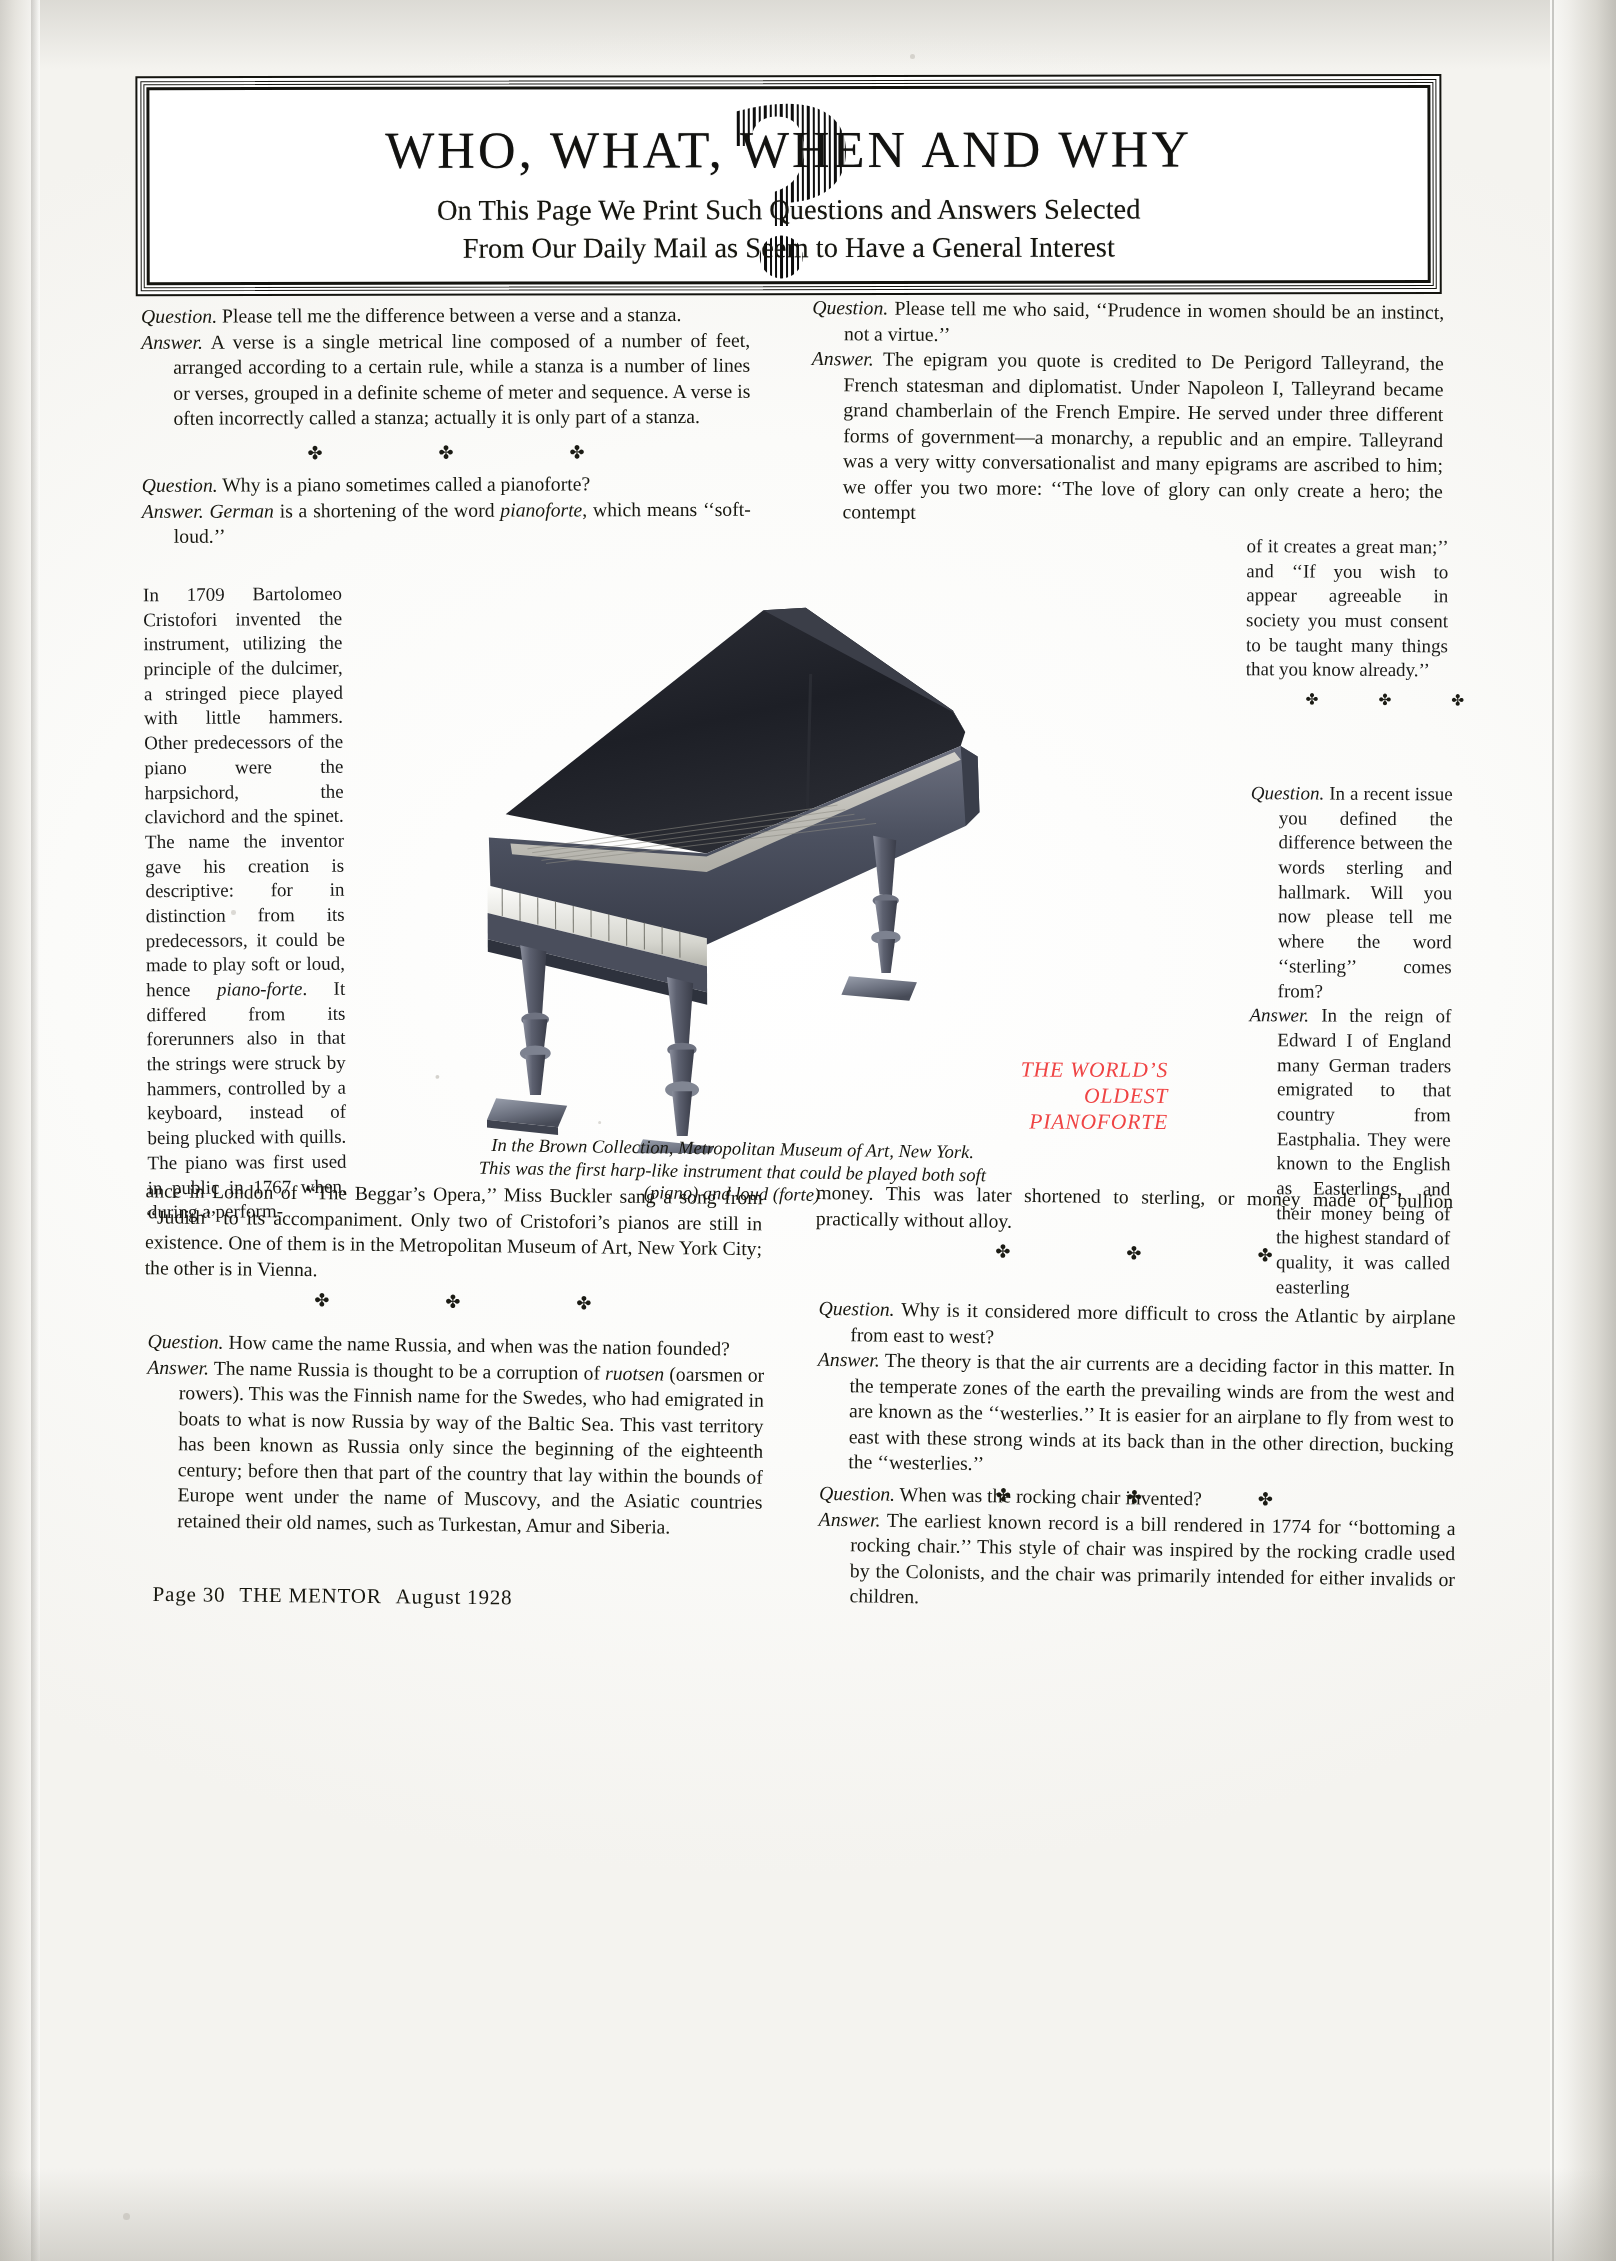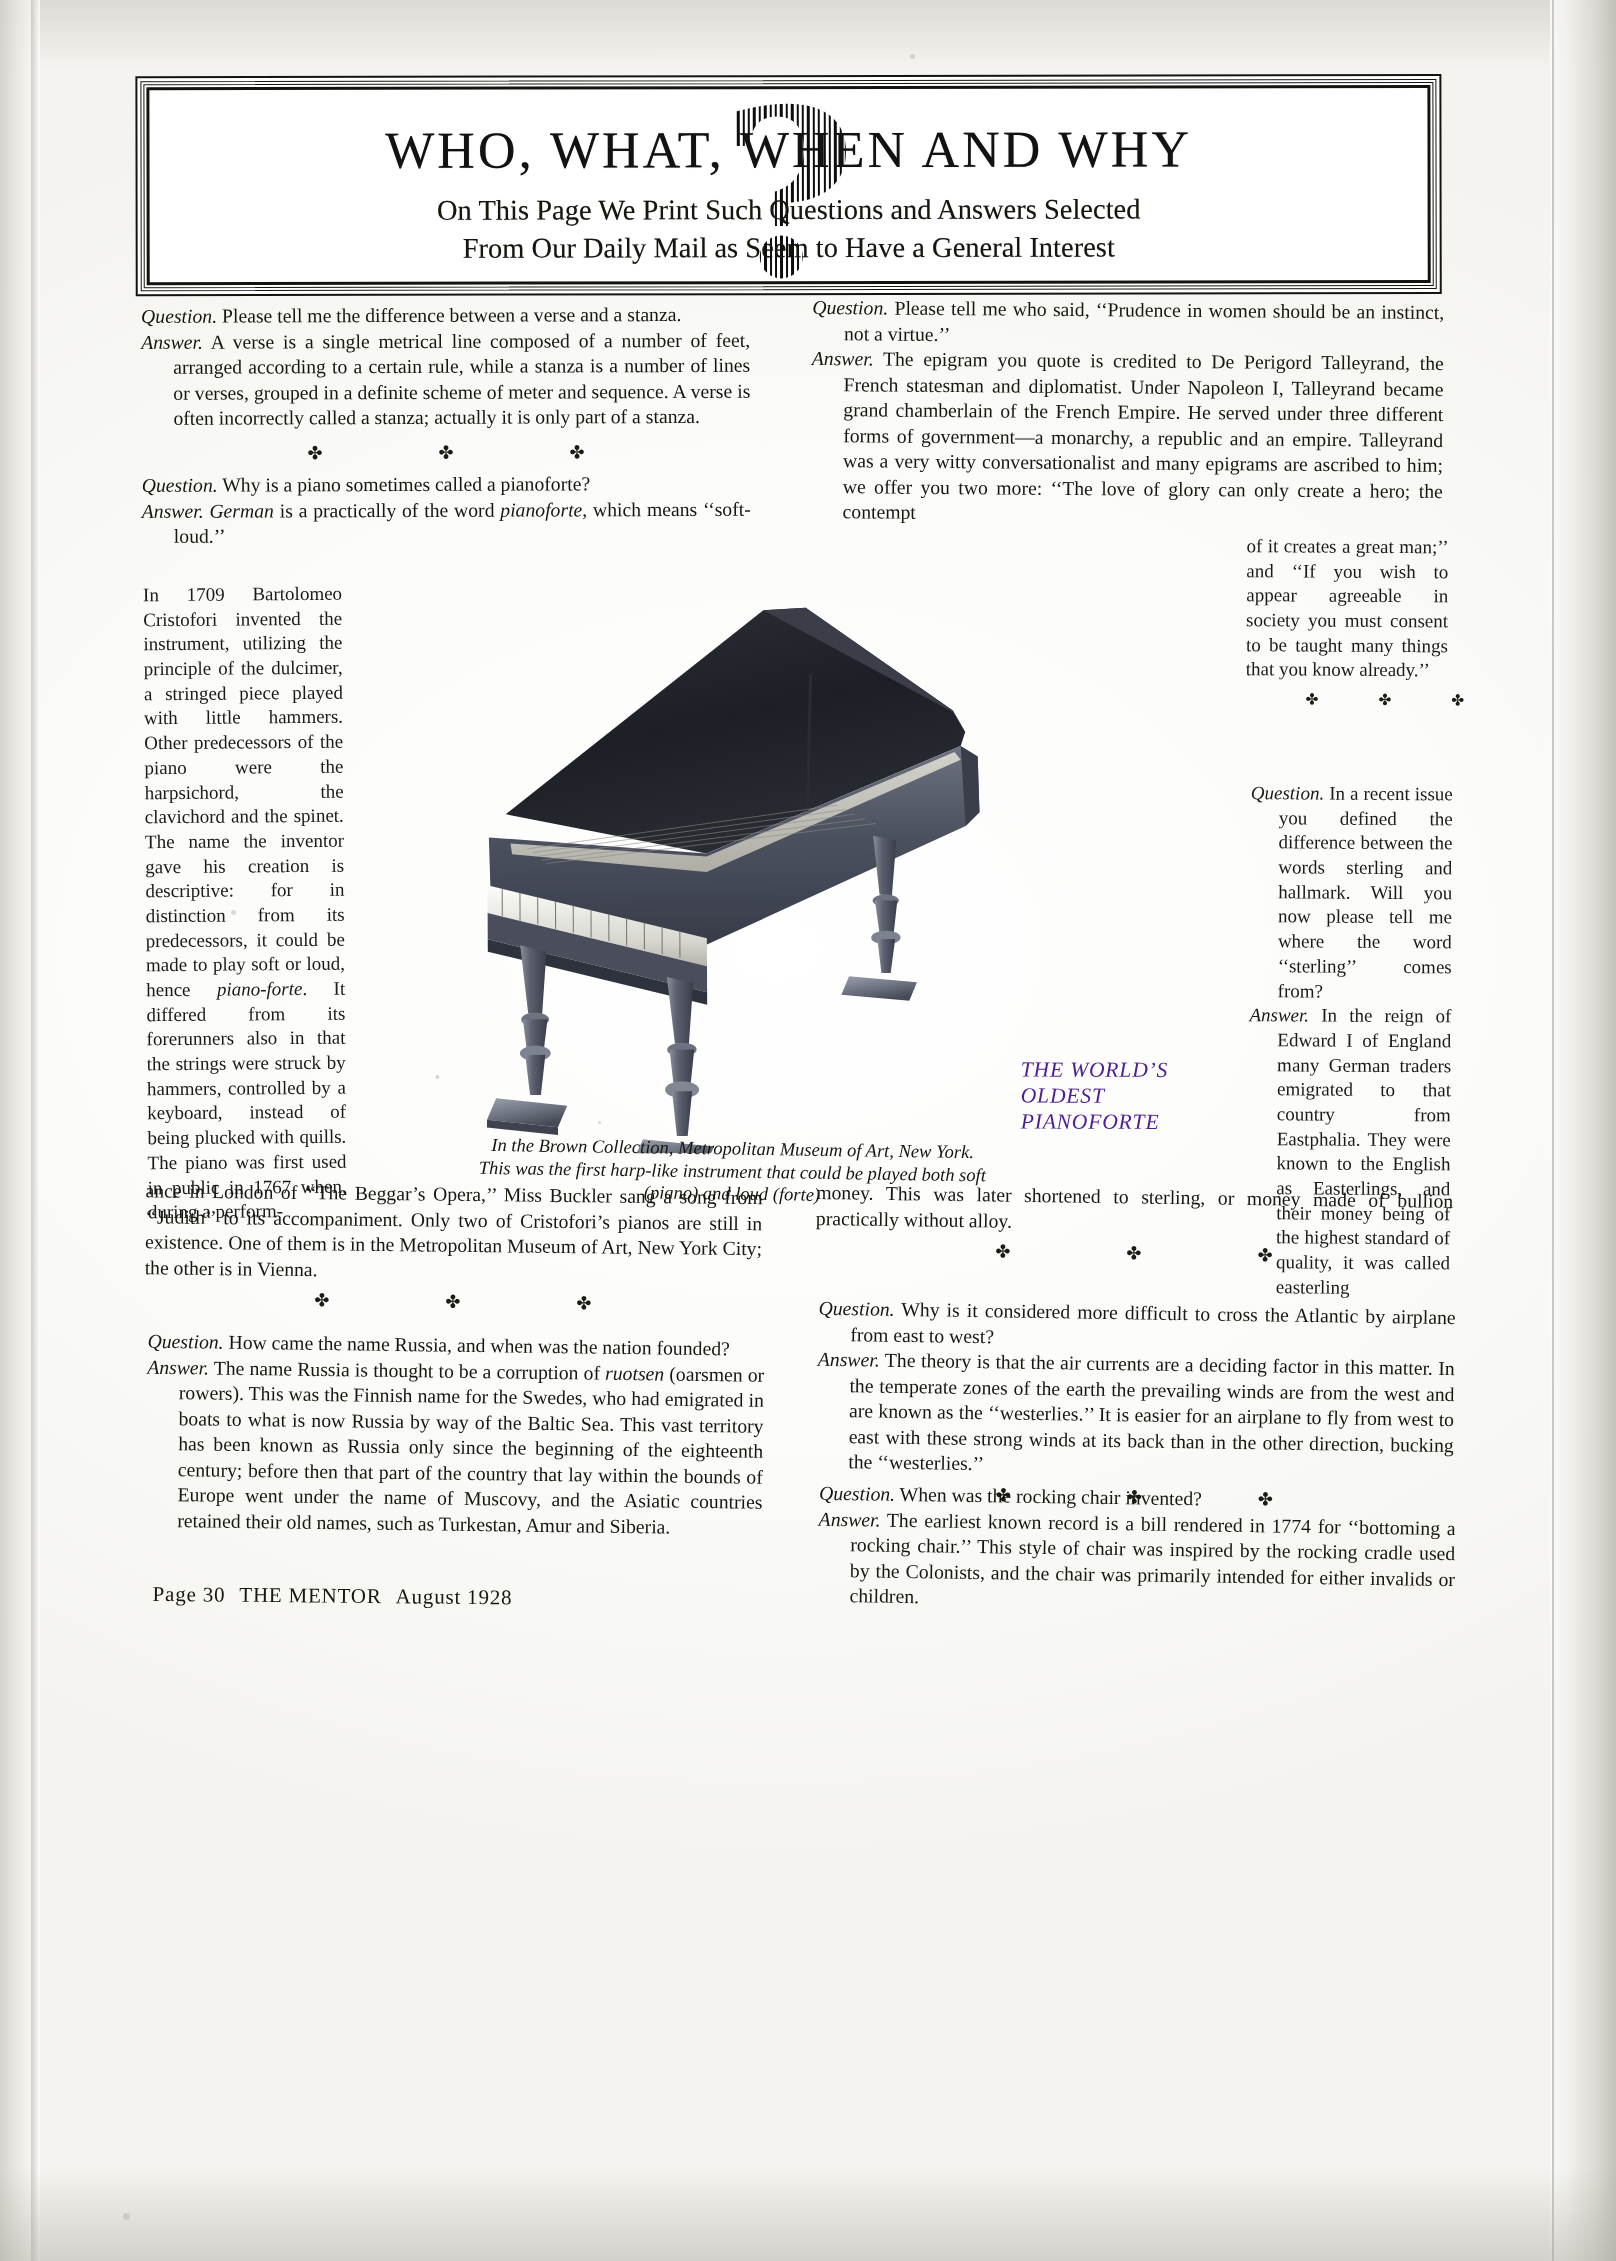--- a/index.html
+++ b/index.html
@@ -166,21 +166,21 @@
     position:absolute;
     left:208px; top:281px;
     width:679px; height:571px;
     transform:rotate(0.2deg);
   }
   #photo svg { display:block; }
 
   .cap-right {
     position:absolute; left:883px; top:760px;
     font-style:italic; font-size:21.6px; line-height:1.2;
-    letter-spacing:0.8px; color:#4c1d95; text-align:left;
+    letter-spacing:0.8px; color:#ef4444; text-align:right;
     transform:rotate(0.6deg);
   }
   .cap-bottom {
     position:absolute; left:301px; top:837px; width:586px;
     font-style:italic; font-size:18.5px; line-height:1.22;
     color:#17170f; text-align:center;
     transform:rotate(1.3deg);
   }
 
   
@@ -248,21 +248,21 @@
         <span>✤</span><span>✤</span><span>✤</span>
       </div>
 
       <div class="qa">
         <p>
           <span class="lead">Question.</span>
           <span>Why is a piano sometimes called a pianoforte?</span>
         </p>
         <p>
           <span class="lead">Answer.</span>
-          <span class="it">German</span><span> is a practically of the word </span><span class="it">pianoforte</span><span>, which means ‘‘soft-loud.’’</span>
+          <span class="it">German</span><span> is a shortening of the word </span><span class="it">pianoforte</span><span>, which means ‘‘soft-loud.’’</span>
         </p>
       </div>
     </div>
 
     <div class="col" id="col-right">
       <div class="qa">
         <p>
           <span class="lead">Question.</span>
           <span>Please tell me who said, ‘‘Prudence in women should be an instinct, not a virtue.’’</span>
         </p>

